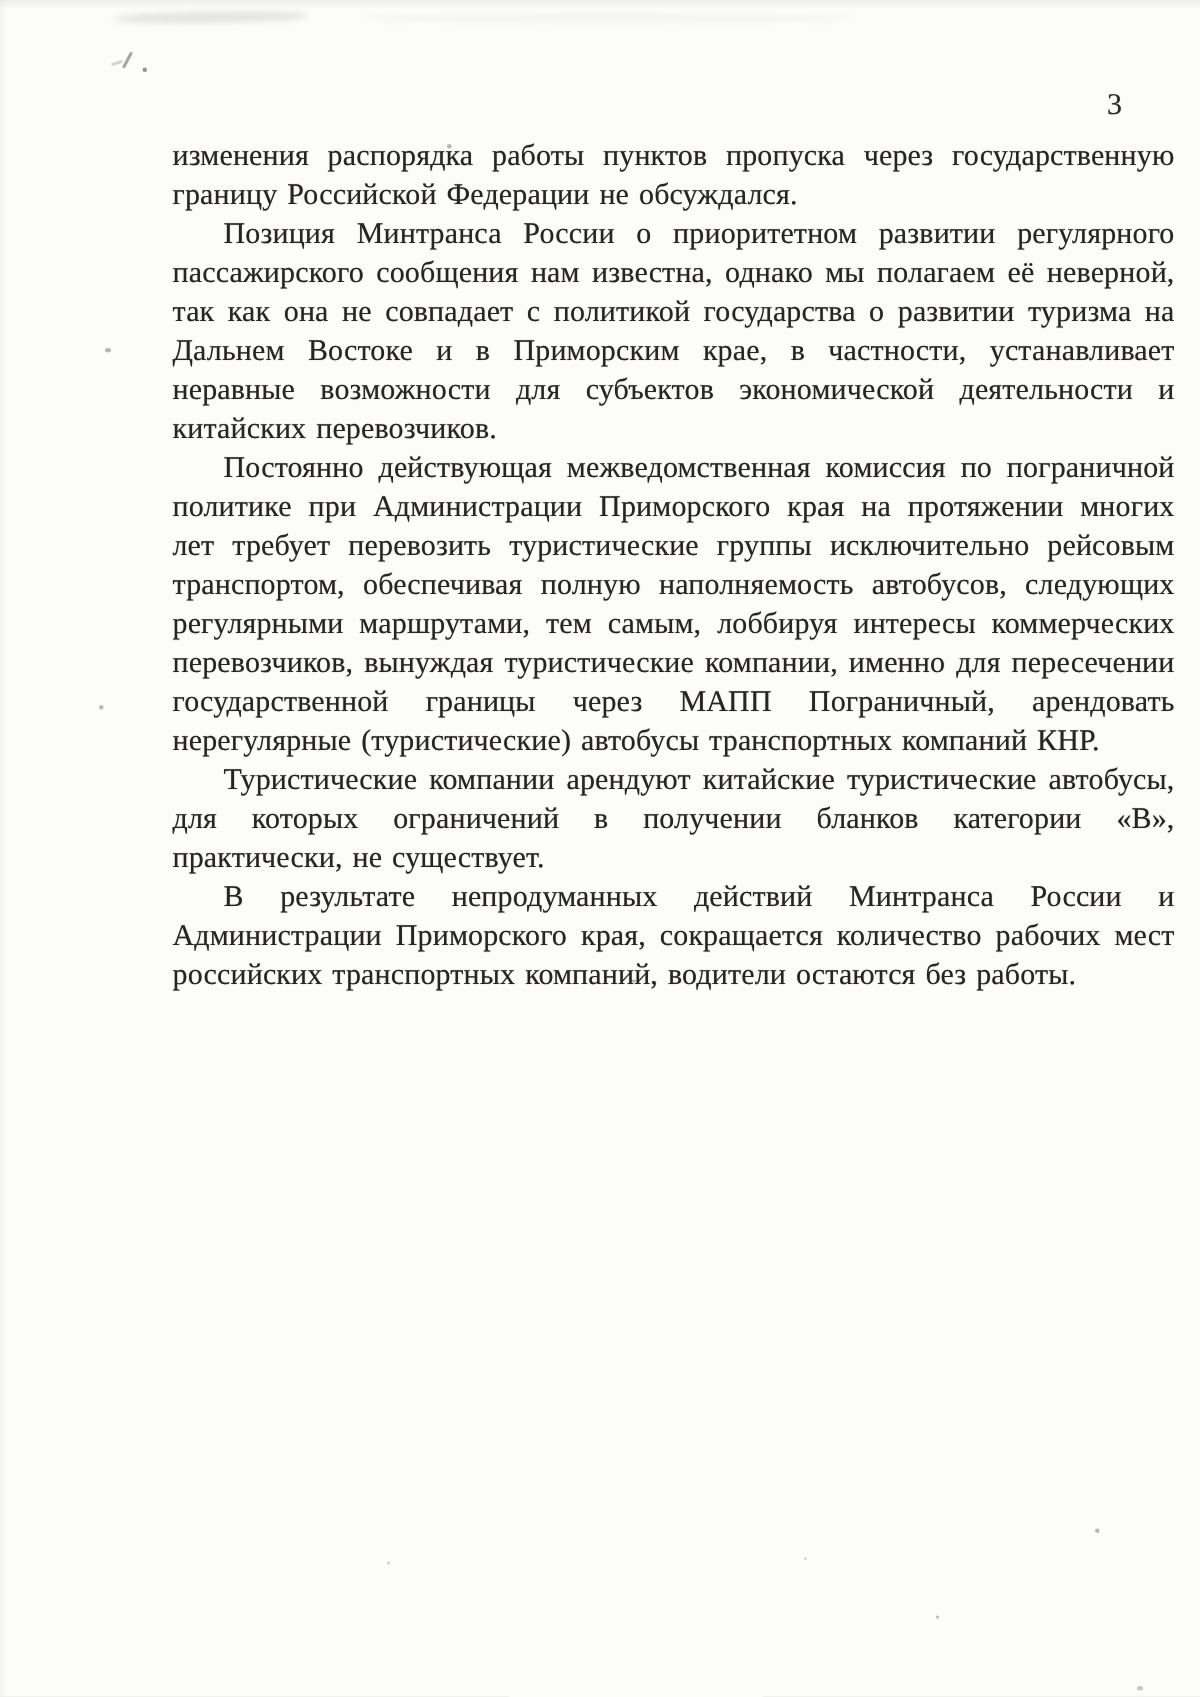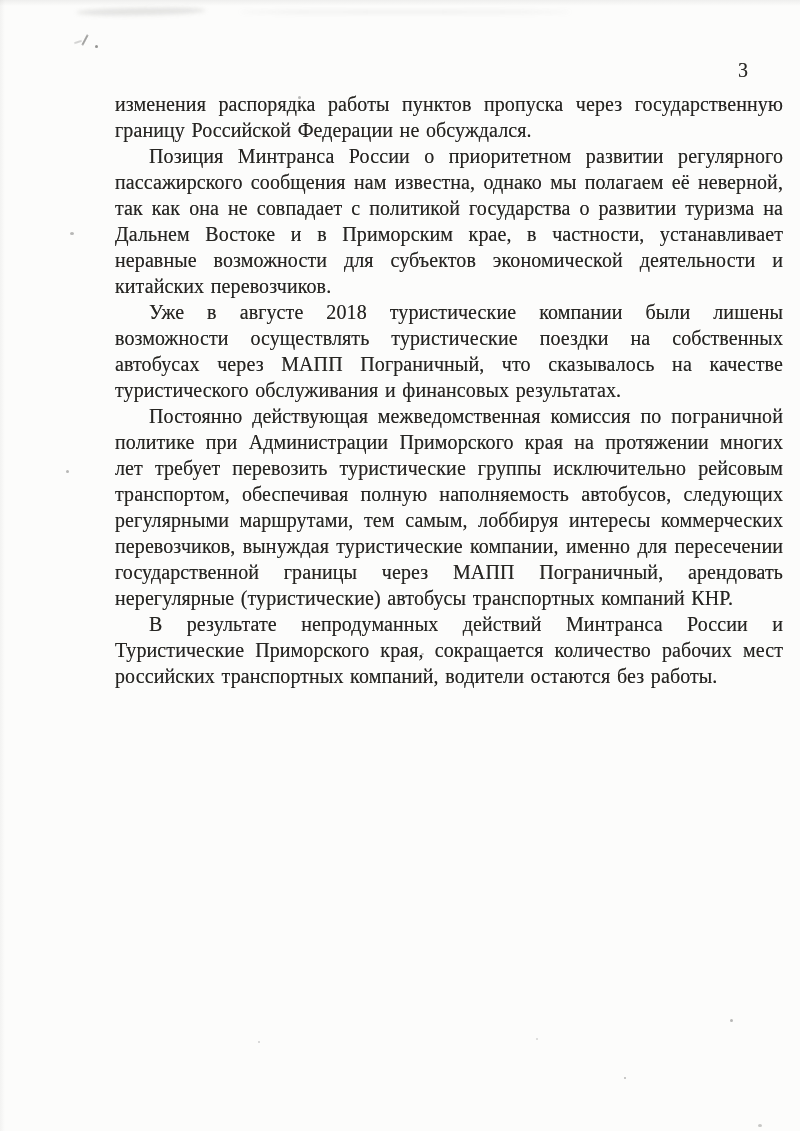--- a/index.html
+++ b/index.html
@@ -120,18 +120,18 @@
   <div class="artifact speck s6"></div>
   <div class="artifact speck s7"></div>
   <div class="artifact speck s8"></div>
   <div class="artifact speck s9"></div>
 
   <div class="page-number">3</div>
 
   <div class="content">
     <p>изменения распорядка работы пунктов пропуска через государственную границу Российской Федерации не обсуждался.</p>
     <p class="indent">Позиция Минтранса России о приоритетном развитии регулярного пассажирского сообщения нам известна, однако мы полагаем её неверной, так как она не совпадает с политикой государства о развитии туризма на Дальнем Востоке и в Приморским крае, в частности, устанавливает неравные возможности для субъектов экономической деятельности и китайских перевозчиков.</p>
-    <p class="indent">Уже в августе 2018 туристические компании были лишены возможности осуществлять туристические поездки на собственных автобусах через МАПП Пограничный, что сказывалось на качестве туристического обслуживания и финансовых результатах.</p>
     <p class="indent">Постоянно действующая межведомственная комиссия по пограничной политике при Администрации Приморского края на протяжении многих лет требует перевозить туристические группы исключительно рейсовым транспортом, обеспечивая полную наполняемость автобусов, следующих регулярными маршрутами, тем самым, лоббируя интересы коммерческих перевозчиков, вынуждая туристические компании, именно для пересечении государственной границы через МАПП Пограничный, арендовать нерегулярные (туристические) автобусы транспортных компаний КНР.</p>
-    <p class="indent">В результате непродуманных действий Минтранса России и Туристические Приморского края, сокращается количество рабочих мест российских транспортных компаний, водители остаются без работы.</p>
+    <p class="indent">Туристические компании арендуют китайские туристические автобусы, для которых ограничений в получении бланков категории «В», практически, не существует.</p>
+    <p class="indent">В результате непродуманных действий Минтранса России и Администрации Приморского края, сокращается количество рабочих мест российских транспортных компаний, водители остаются без работы.</p>
   </div>
 
 </div>
 
 </body></html>

